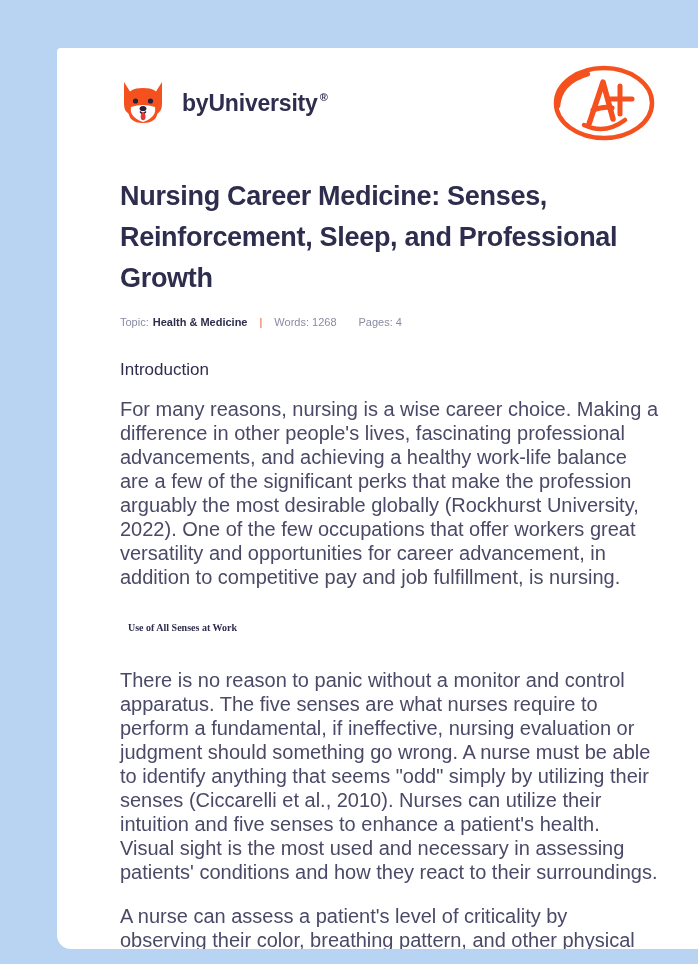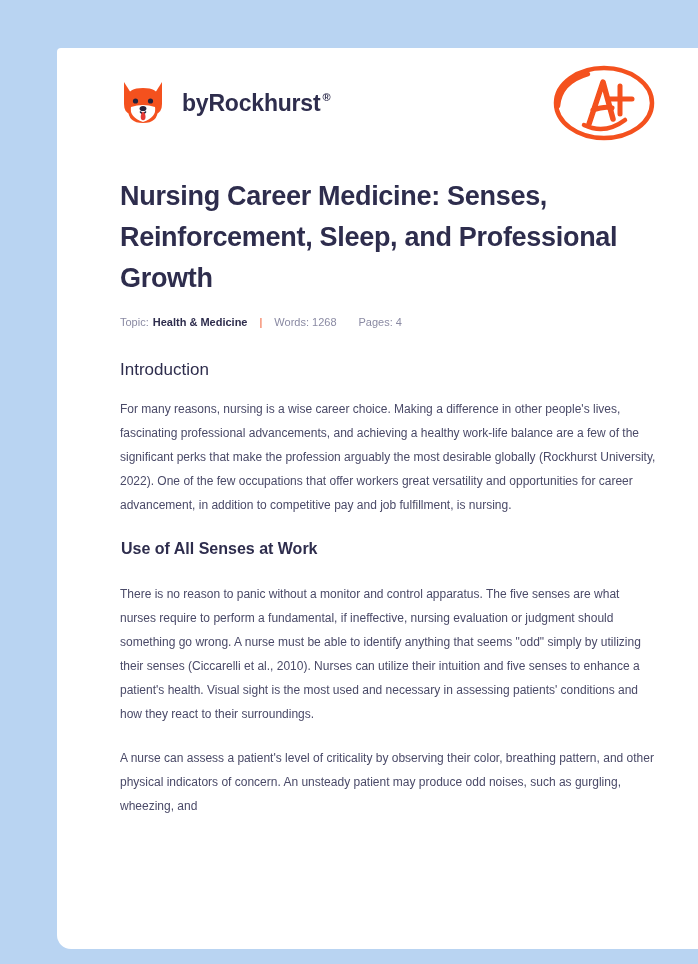--- a/index.html
+++ b/index.html
@@ -117,31 +117,32 @@
   }
   h3.section-h3 {
     margin: 0;
     padding-top: 16px;
     font-size: 17px;
     line-height: 24px;
     font-weight: 700;
     color: #2e2d4d;
   }
   h4.section-h4 {
-    margin: 1px;
+    margin: 8px;
     padding-top: 19px;
-    font-size: 16px;
-    line-height: 24px;
-    font-weight: 700;
-    color: #2e2d4d;
+    font-size: 10px;
+    line-height: 24px;
+    font-weight: 700;
+    color: #2e2d4d;
+    font-family: Liberation Serif, serif;
   }
   p.body-text {
     margin: 0;
     padding-top: 15px;
-    font-size: 12px;
+    font-size: 20px;
     line-height: 24px;
     color: #4a4a68;
   }
   p.body-text.tight { padding-top: 20px; }
 </style>
 </head>
 <body>
 
 <div class="page-sheet">
   <div class="page-inner">
@@ -155,21 +156,21 @@
           <path d="M8 18 Q8 9 23 9 Q38 9 38 18 L38 30 Q38 44 23 44 Q8 44 8 30 Z" fill="#f4511e"></path>
           <path d="M11 28 Q23 24 35 28 Q37 38 23 43 Q9 38 11 28 Z" fill="#ffffff"></path>
           <circle cx="15.5" cy="22" r="2.6" fill="#23223c"></circle>
           <circle cx="30.5" cy="22" r="2.6" fill="#23223c"></circle>
           <ellipse cx="23" cy="29.5" rx="3.4" ry="2.6" fill="#23223c"></ellipse>
           <path d="M20.5 33 Q23 36.5 25.5 33" stroke="#23223c" stroke-width="1.6" fill="none" stroke-linecap="round"></path>
           <path d="M23 32.5 Q26.5 35 25.2 40 Q23 42.5 21 40 Q20 35 23 32.5 Z" fill="#e53935"></path>
         </svg>
         <div class="brand-text">
           <span>by </span>
-          <span>Rockhurst</span>
+          <span>University</span>
           <span class="reg">®</span>
         </div>
       </div>
 
       <svg class="grade-badge" viewBox="0 0 108 82">
         <ellipse cx="54" cy="41" rx="48" ry="35" fill="none" stroke="#f4511e" stroke-width="4.5"></ellipse>
         <path d="M8 44 Q10 20 38 12" fill="none" stroke="#f4511e" stroke-width="4.5" stroke-linecap="round"></path>
         <path d="M39 62 L53 20 L63 57" fill="none" stroke="#f4511e" stroke-width="5.5" stroke-linecap="round" stroke-linejoin="round"></path>
         <path d="M43 48 Q55 44 62 46" fill="none" stroke="#f4511e" stroke-width="5" stroke-linecap="round"></path>
         <path d="M70 24 L70 52" fill="none" stroke="#f4511e" stroke-width="5" stroke-linecap="round"></path>

